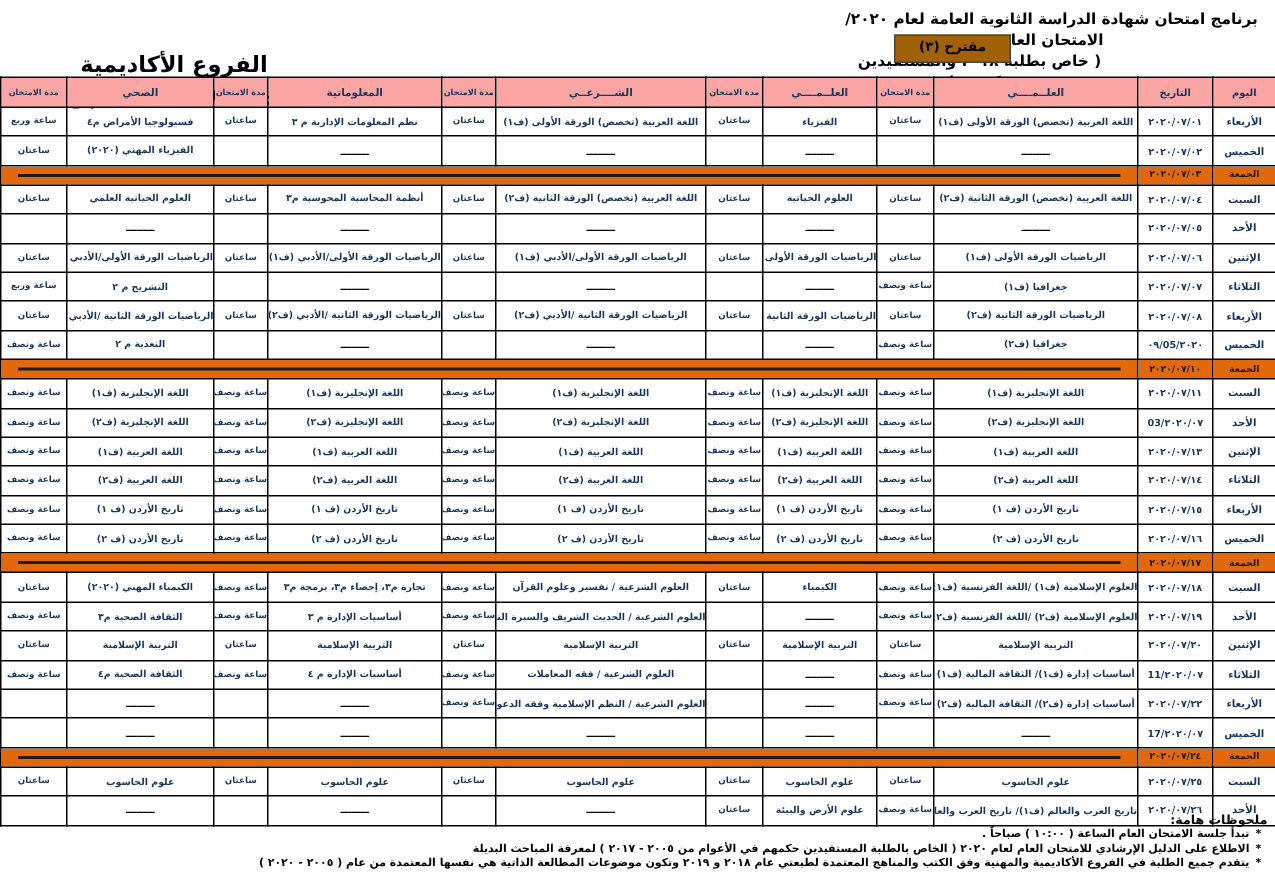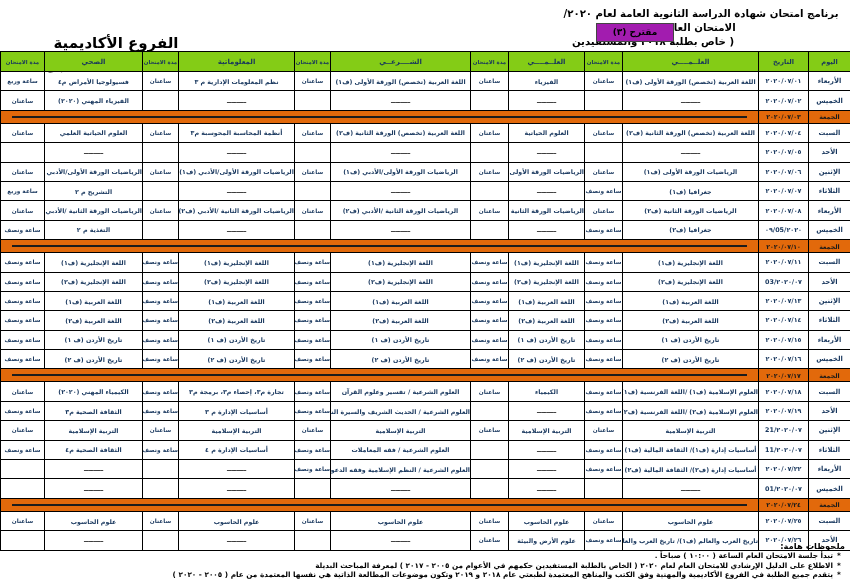--- a/index.html
+++ b/index.html
@@ -7,31 +7,31 @@
        font-family:"DejaVu Sans",sans-serif;}
   .page{position:absolute;inset:0;direction:rtl;}
 
   
   .title-block{position:absolute;top:7px;right:2px;width:294px;text-align:center;
                font-weight:bold;color:#000;}
   .title-l1{font-size:10.2px;line-height:14px;}
   .title-l2{font-size:10.2px;line-height:14px;padding-right:96px;}
   .proposal-box{position:absolute;top:23px;left:596px;width:76px;height:17px;
                 border:1.6px solid #444;font-size:9px;font-weight:bold;color:#000;
-                text-align:center;line-height:17px;background:#a21caf;}
+                text-align:center;line-height:17px;background:#a16207;}
   .branches-label{position:absolute;top:33px;left:38px;width:156px;text-align:center;
                   font-weight:bold;font-size:15px;color:#000;line-height:1.45;}
 
   
   table.sched{position:absolute;top:51px;left:0;width:850px;border-collapse:collapse;
               table-layout:fixed;direction:rtl;}
   table.sched th,table.sched td{border:1px solid #000;padding:0;text-align:center;
               vertical-align:middle;overflow:hidden;white-space:nowrap;
               font-weight:bold;color:#17365D;}
-  table.sched thead th{height:19px;background:#84cc16;font-size:6.6px;}
+  table.sched thead th{height:19px;background:#fca5a5;font-size:6.6px;}
   table.sched thead th.dur-h{font-size:5.4px;}
   table.sched thead th.stream-h{font-size:7px;}
   tr.normal td{height:18.4px;}
   tr.friday td{height:12px;background:#E2690B;color:#111;}
   td.day-cell{font-size:6.8px;}
   td.date-cell{font-size:6.4px;}
   tr.friday td.day-cell,tr.friday td.date-cell{font-size:6.2px;color:#1a1a1a;}
   td.subject-cell{font-size:6.3px;}
   td.duration-cell{font-size:5.8px;}
   td.subject-cell.dash{color:#000;font-size:7px;}
@@ -334,21 +334,21 @@
           <td class="duration-cell"></td>
           <td class="subject-cell">العلوم الشرعية / الحديث الشريف والسيرة النبوية</td>
           <td class="duration-cell">ساعة ونصف</td>
           <td class="subject-cell">أساسيات الإدارة م ٣</td>
           <td class="duration-cell">ساعة ونصف</td>
           <td class="subject-cell">الثقافة الصحية م٣</td>
           <td class="duration-cell">ساعة ونصف</td>
         </tr>
         <tr class="normal">
           <td class="day-cell">الإثنين</td>
-          <td class="date-cell">٢٠٢٠/٠٧/21</td>
+          <td class="date-cell">٢٠٢٠/٠٧/٢٠</td>
           <td class="subject-cell">التربية الإسلامية</td>
           <td class="duration-cell">ساعتان</td>
           <td class="subject-cell">التربية الإسلامية</td>
           <td class="duration-cell">ساعتان</td>
           <td class="subject-cell">التربية الإسلامية</td>
           <td class="duration-cell">ساعتان</td>
           <td class="subject-cell">التربية الإسلامية</td>
           <td class="duration-cell">ساعتان</td>
           <td class="subject-cell">التربية الإسلامية</td>
           <td class="duration-cell">ساعتان</td>
@@ -376,21 +376,21 @@
           <td class="duration-cell"></td>
           <td class="subject-cell">العلوم الشرعية / النظم الإسلامية وفقه الدعوة</td>
           <td class="duration-cell">ساعة ونصف</td>
           <td class="subject-cell dash">ــــــــ</td>
           <td class="duration-cell"></td>
           <td class="subject-cell dash">ــــــــ</td>
           <td class="duration-cell"></td>
         </tr>
         <tr class="normal">
           <td class="day-cell">الخميس</td>
-          <td class="date-cell">٢٠٢٠/٠٧/01</td>
+          <td class="date-cell">٢٠٢٠/٠٧/17</td>
           <td class="subject-cell dash">ــــــــ</td>
           <td class="duration-cell"></td>
           <td class="subject-cell dash">ــــــــ</td>
           <td class="duration-cell"></td>
           <td class="subject-cell dash">ــــــــ</td>
           <td class="duration-cell"></td>
           <td class="subject-cell dash">ــــــــ</td>
           <td class="duration-cell"></td>
           <td class="subject-cell dash">ــــــــ</td>
           <td class="duration-cell"></td>

